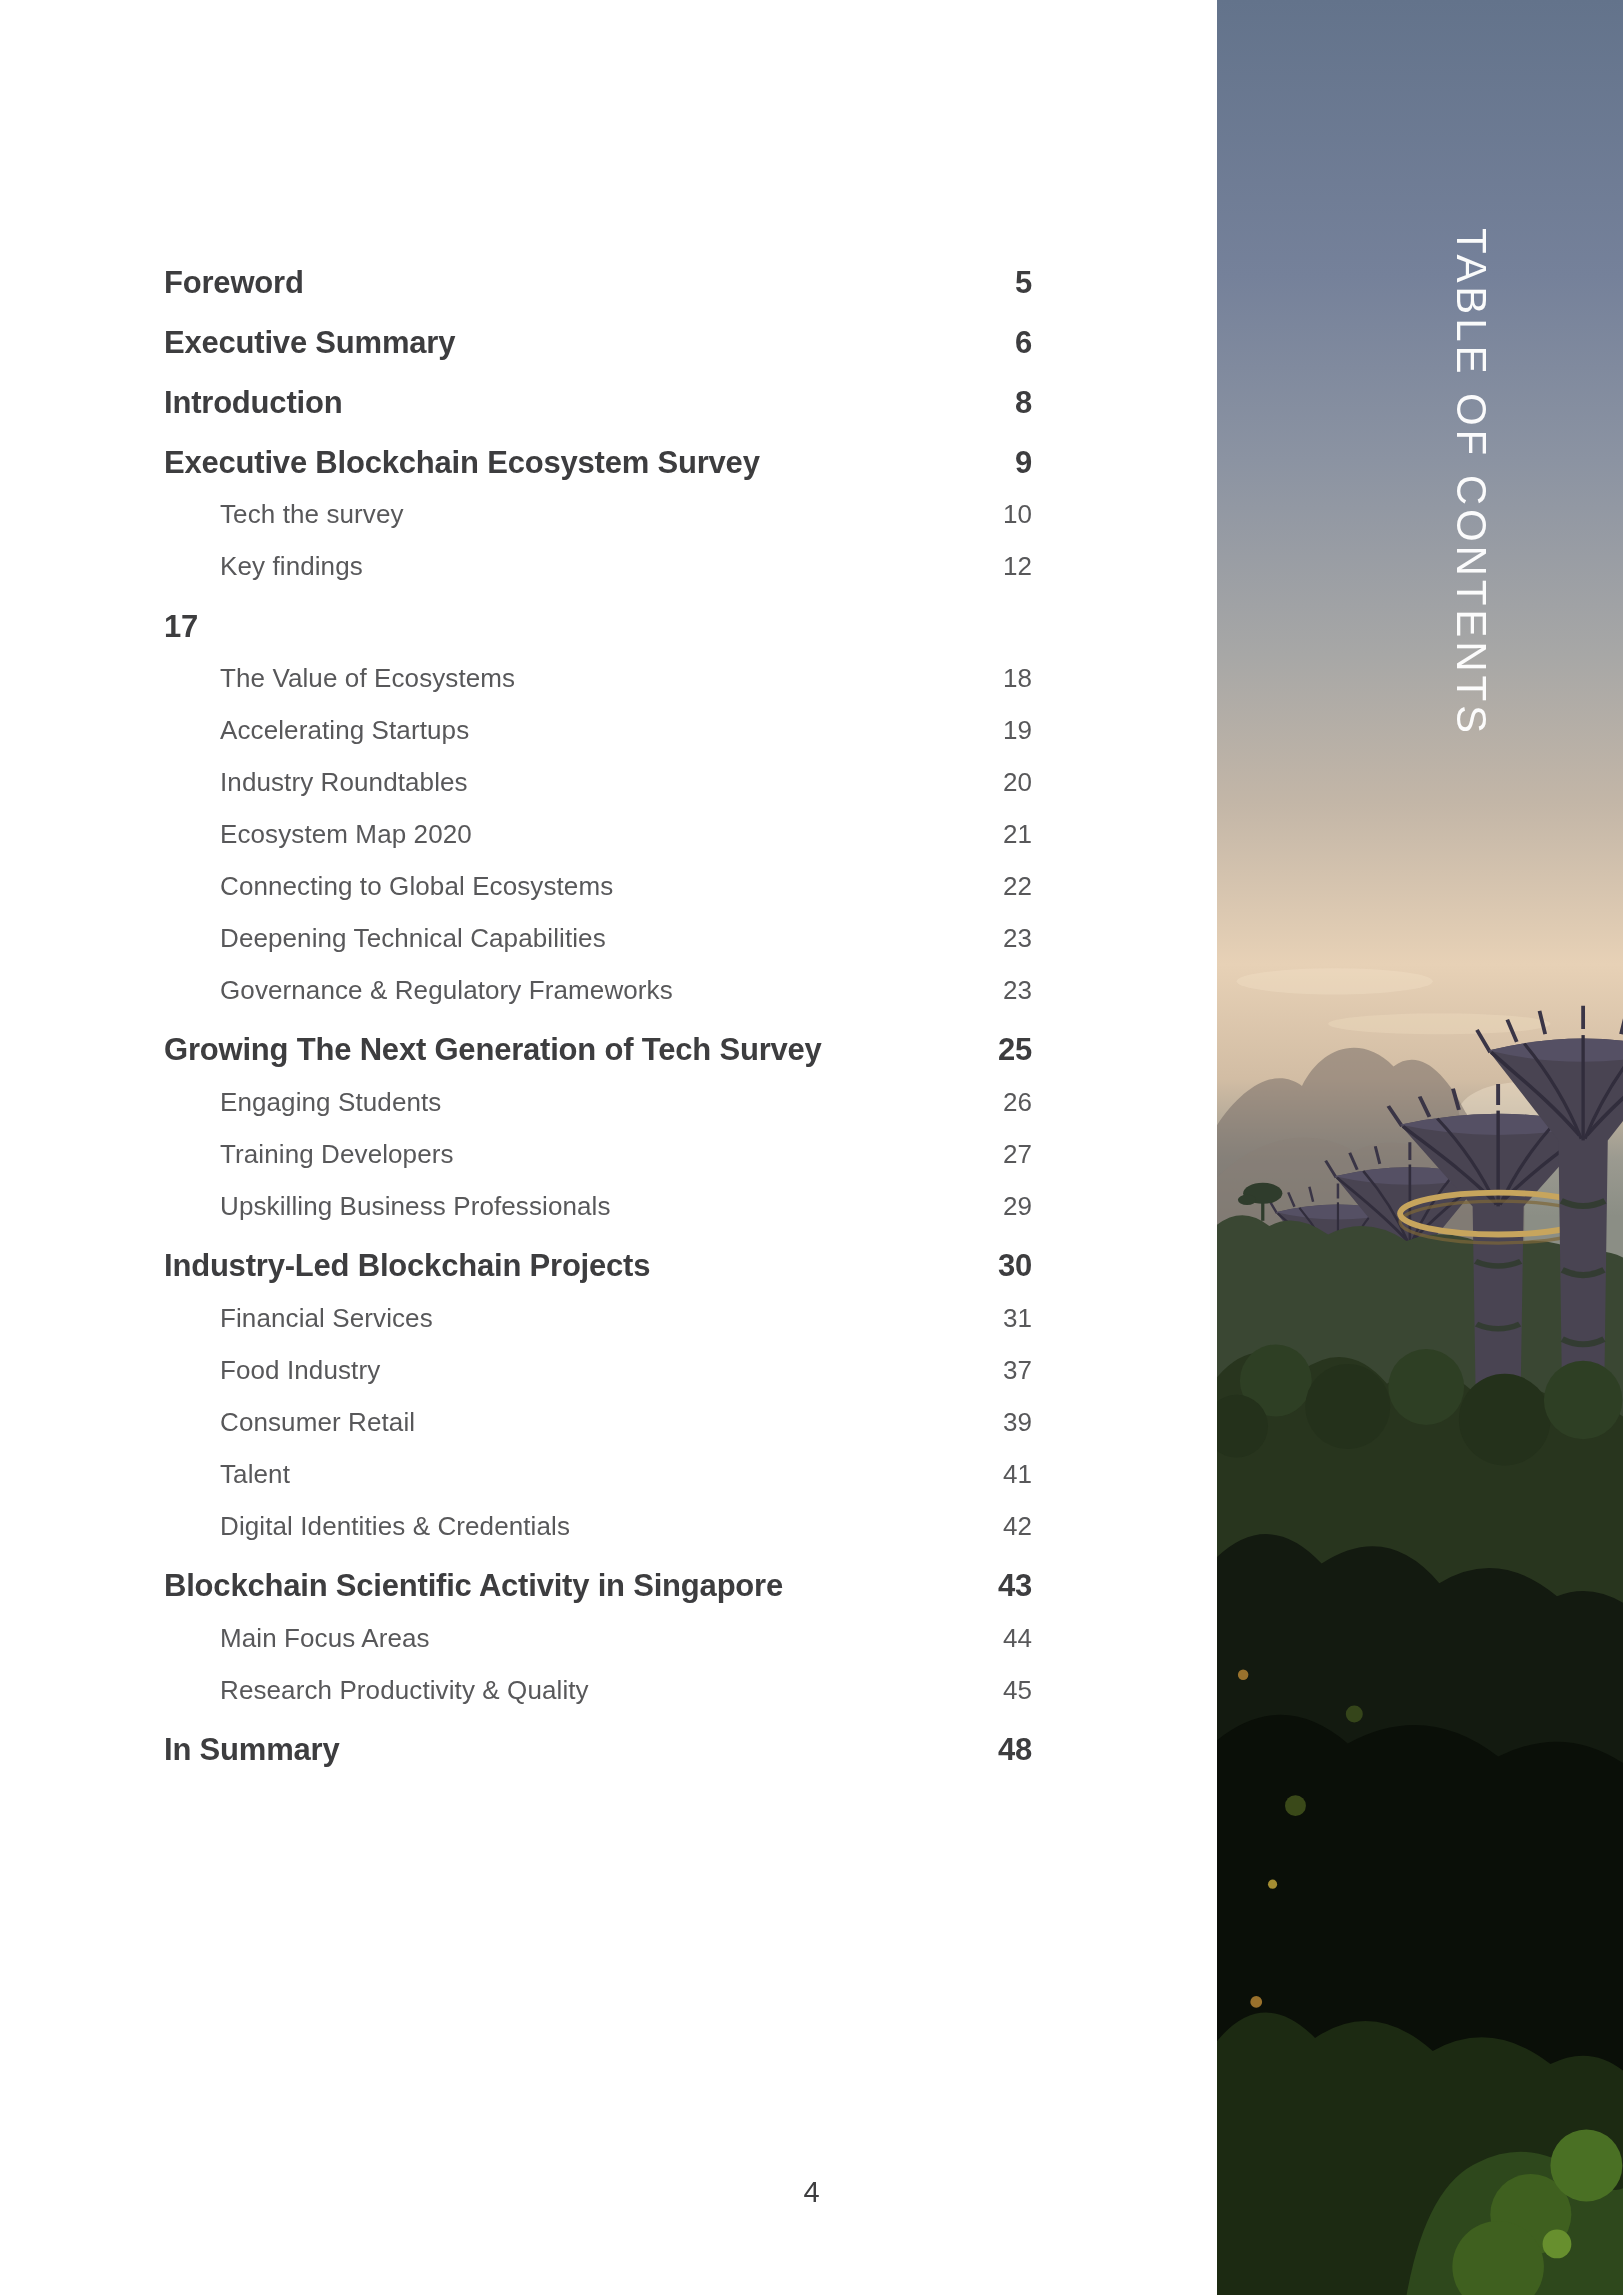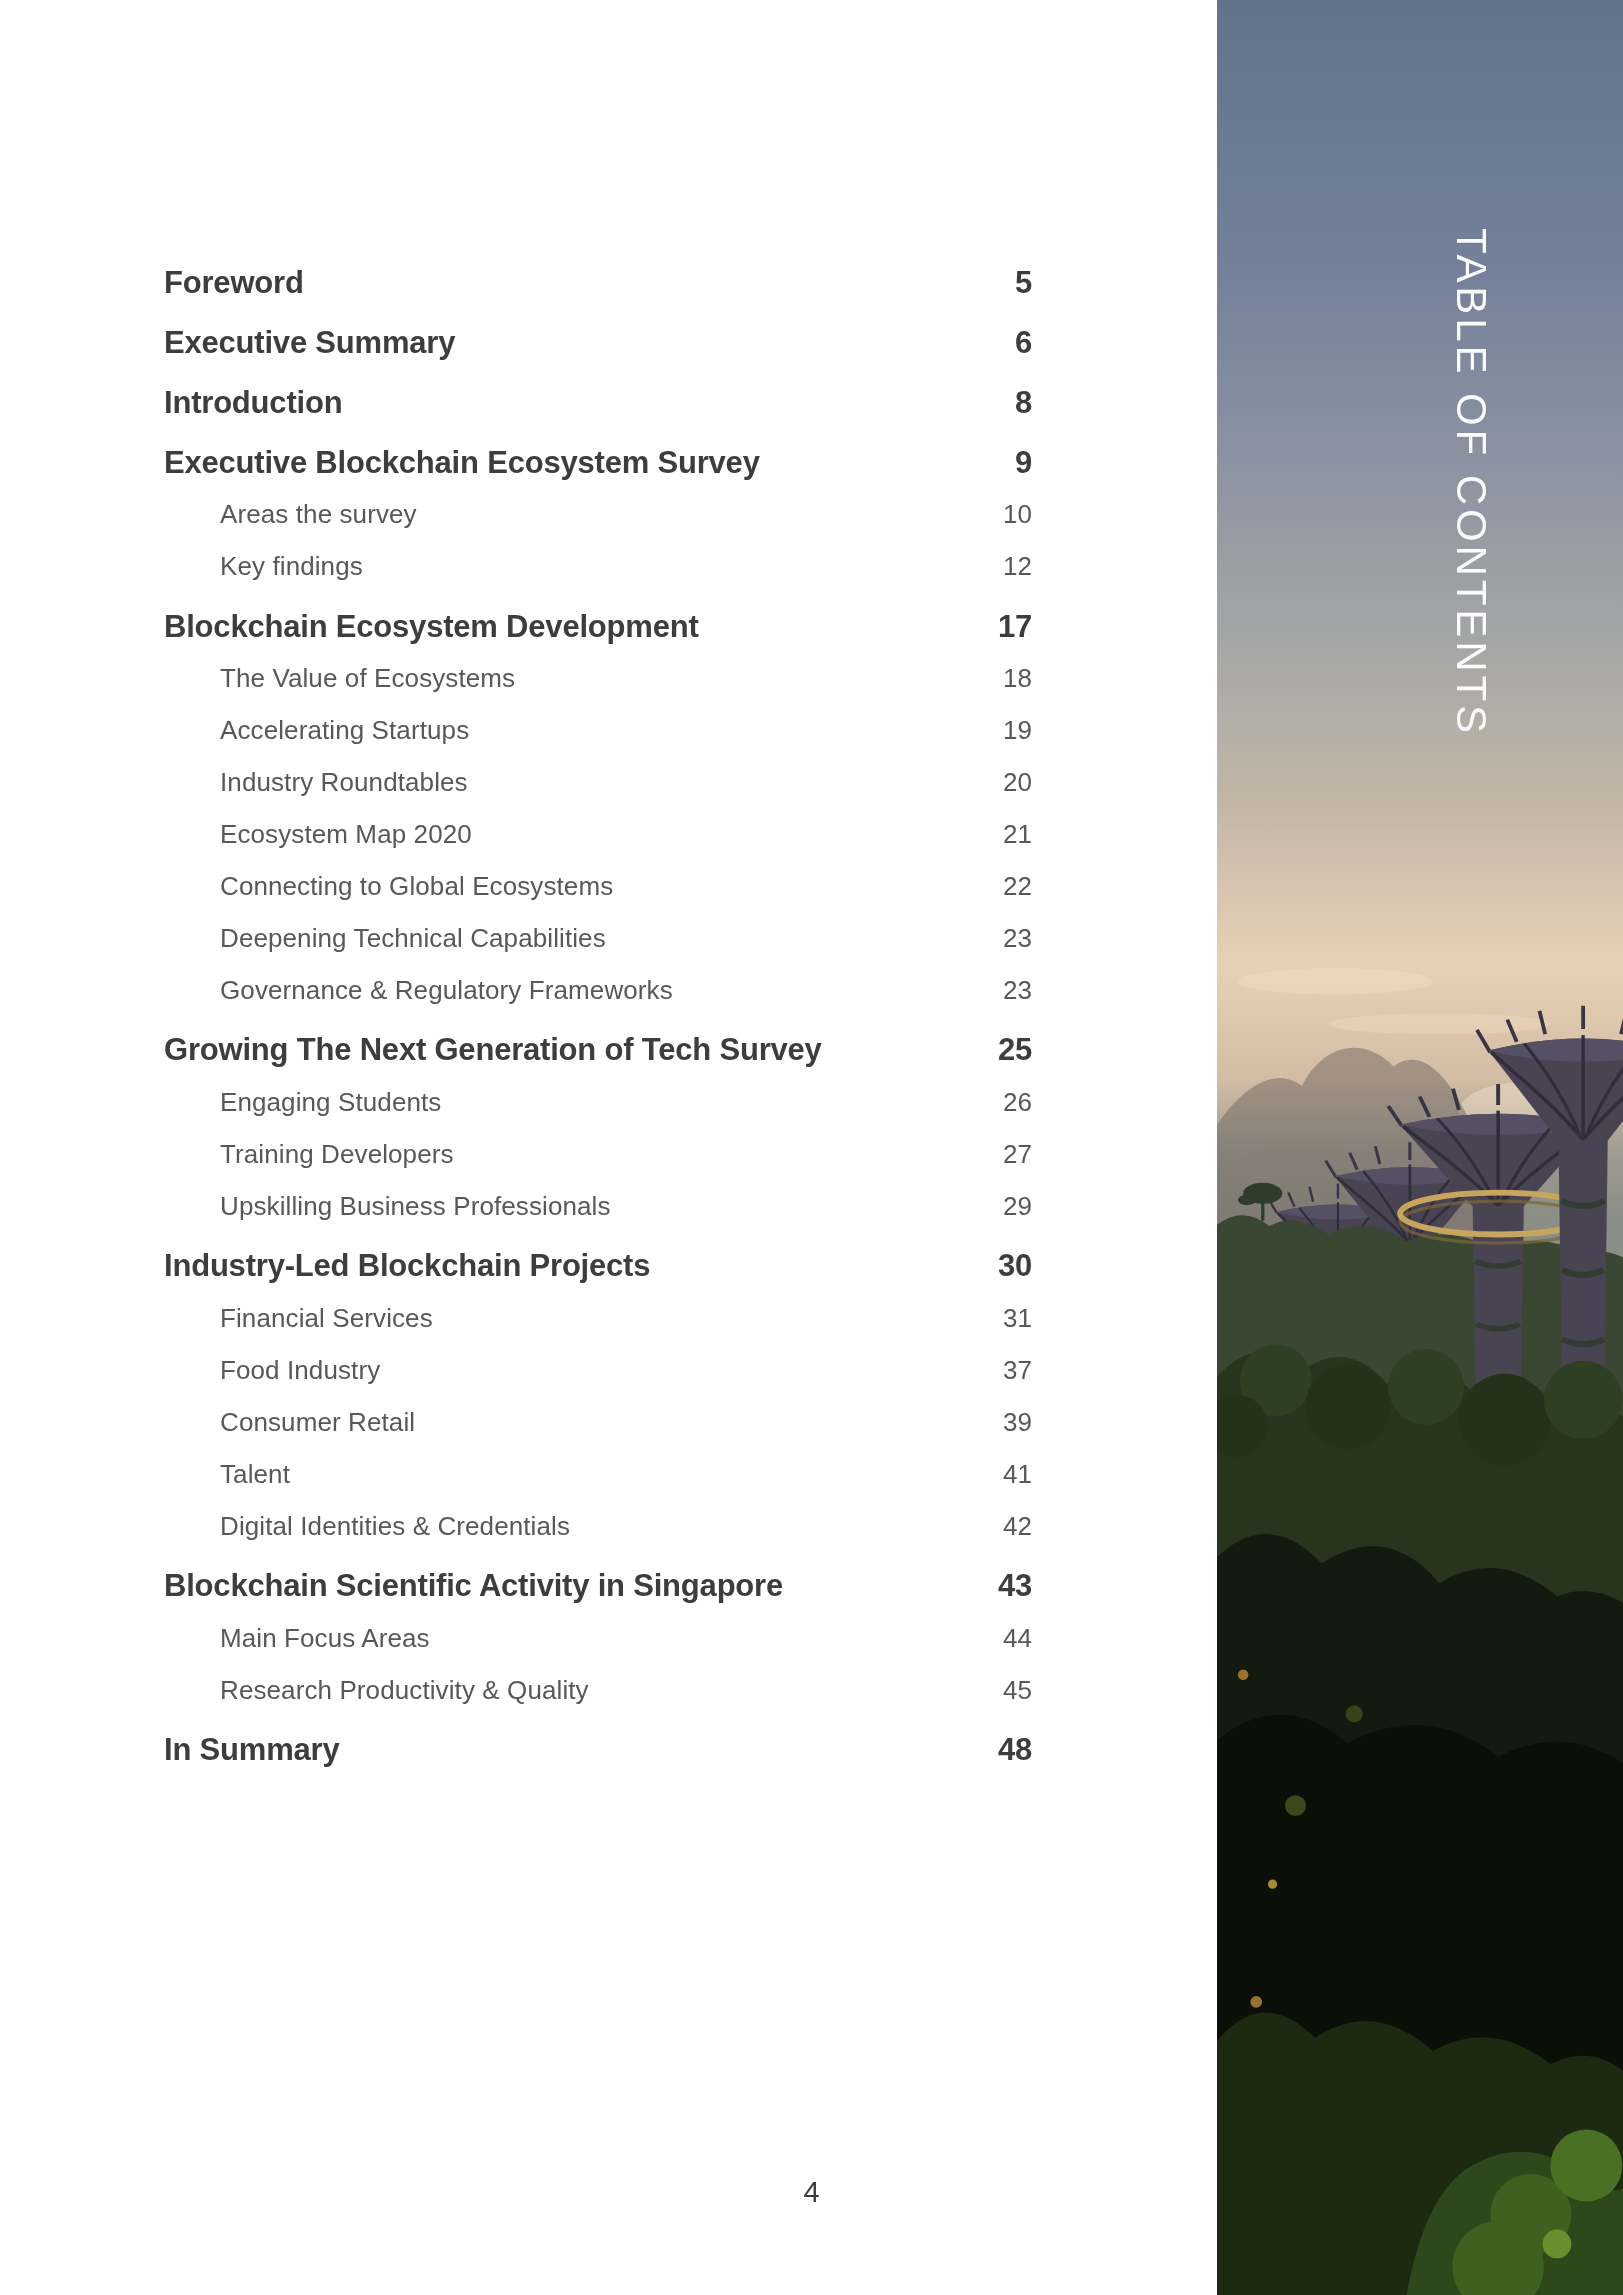--- a/index.html
+++ b/index.html
@@ -111,29 +111,28 @@
   </div>
       <div class="toc-row level-1 space-before">
     <span class="toc-label">Introduction</span>
     <span class="toc-page">8</span>
   </div>
       <div class="toc-row level-1 space-before">
     <span class="toc-label">Executive Blockchain Ecosystem Survey</span>
     <span class="toc-page">9</span>
   </div>
       <div class="toc-row level-2">
-    <span class="toc-label">Areas the survey</span>
+    <span class="toc-label">Tech the survey</span>
     <span class="toc-page">10</span>
   </div>
       <div class="toc-row level-2">
     <span class="toc-label">Key findings</span>
     <span class="toc-page">12</span>
   </div>
       <div class="toc-row level-1 space-before">
-    <span class="toc-label">Blockchain Ecosystem Development</span>
     <span class="toc-page">17</span>
   </div>
       <div class="toc-row level-2">
     <span class="toc-label">The Value of Ecosystems</span>
     <span class="toc-page">18</span>
   </div>
       <div class="toc-row level-2">
     <span class="toc-label">Accelerating Startups</span>
     <span class="toc-page">19</span>
   </div>

